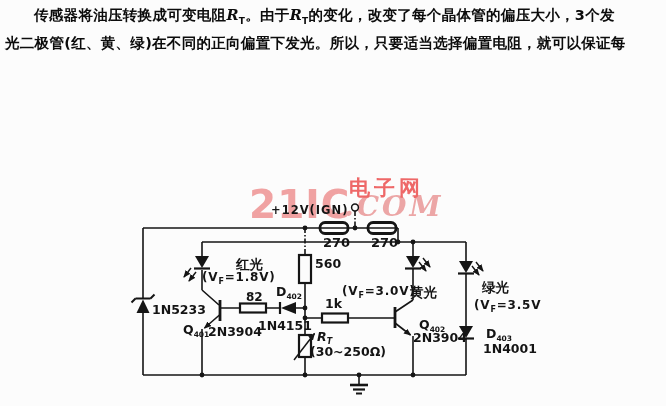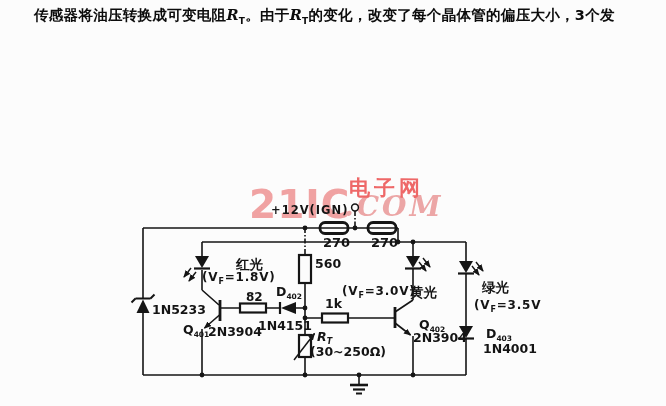--- a/index.html
+++ b/index.html
@@ -19,20 +19,21 @@
   svg.circuit{position:absolute;left:0;top:0;}
   svg.circuit text{font-family:"DejaVu Sans",sans-serif;font-weight:bold;fill:#141414;}
 </style>
 </head>
 <body>
 
 <div class="page">
 
   <div class="para">
     <div class="line indent"><span>传感器将油压转换成可变电阻</span><span class="rv">R</span><sub>T</sub><span>。由于</span><span class="rv">R</span><sub>T</sub><span>的变化，改变了每个晶体管的偏压大小，3个发</span></div>
+    <div class="line">光二极管(红、黄、绿)在不同的正向偏置下发光。所以，只要适当选择偏置电阻，就可以保证每</div>
   </div>
 
   <div class="wm wm1">21IC</div>
   <div class="wm wm3">.COM</div>
   <div class="wm wm2">电子网</div>
 
   <svg class="circuit" width="666" height="406" viewBox="0 0 666 406">
     <defs>
       <marker id="ah" markerWidth="9" markerHeight="8" refX="6.5" refY="3" orient="auto" markerUnits="userSpaceOnUse">
         <path d="M0,0 L7.5,3 L0,6 Z" fill="#151515"></path>

